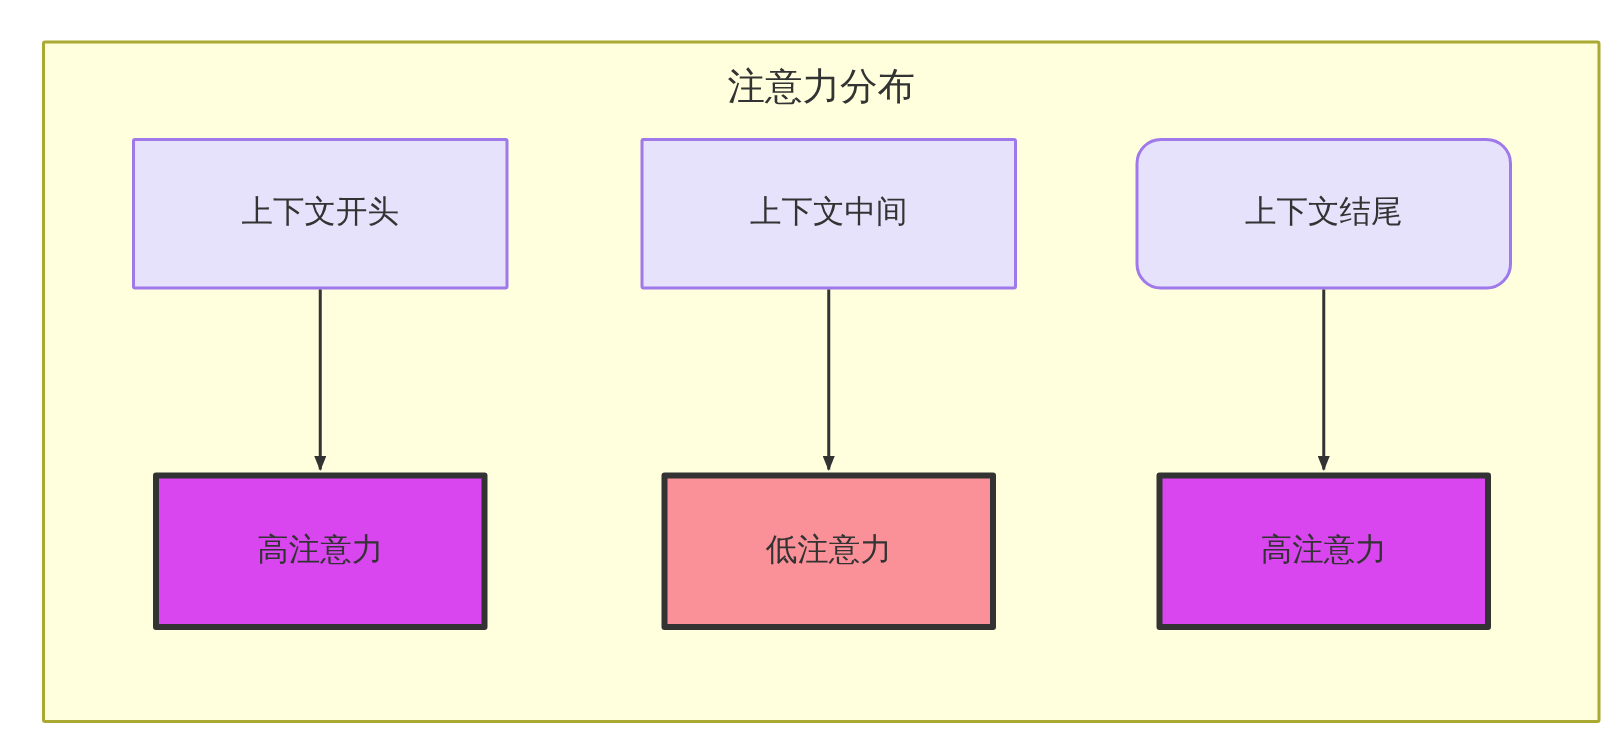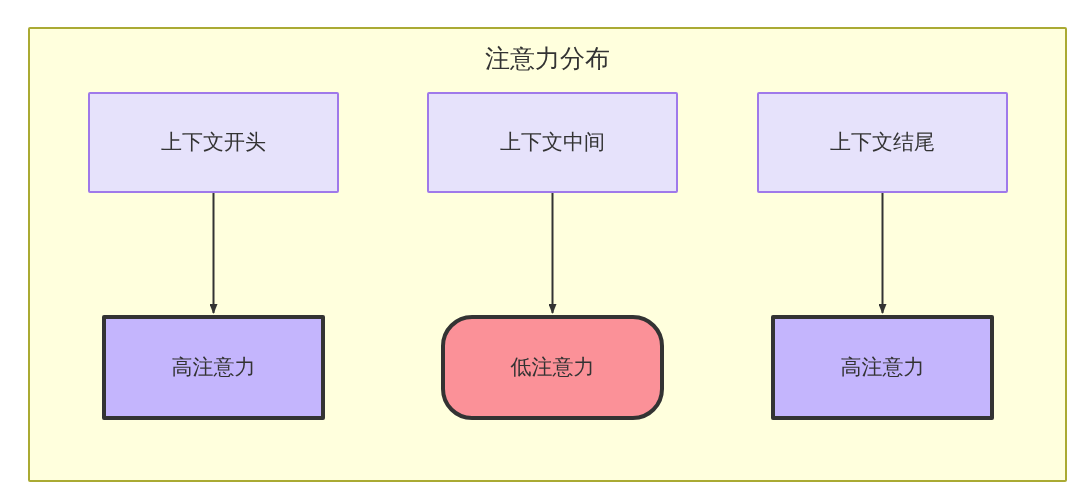--- a/index.html
+++ b/index.html
@@ -67,27 +67,27 @@
     font-size: 21px;
   }
 
   .node-bottom {
     width: 223px;
     height: 105px;
     border: 4px solid #333333;
     font-size: 21px;
   }
 
-  .node-bottom.green { background: #c4b5fd; }
-  .node-bottom.pink  { background: #fb9198; border-radius: 31px; }
+  .node-bottom.green { background: #d946ef; }
+  .node-bottom.pink  { background: #fb9198; }
 
   
   .col1-top { left: 88px;  top: 92px; }
   .col2-top { left: 427px; top: 92px; }
-  .col3-top { left: 757px; top: 92px; }
+  .col3-top { left: 757px; top: 92px; border-radius: 17px; }
 
   .col1-bottom { left: 102px; top: 315px; }
   .col2-bottom { left: 441px; top: 315px; }
   .col3-bottom { left: 771px; top: 315px; }
 
   
   .arrow-layer {
     position: absolute;
     left: 0;
     top: 0;

